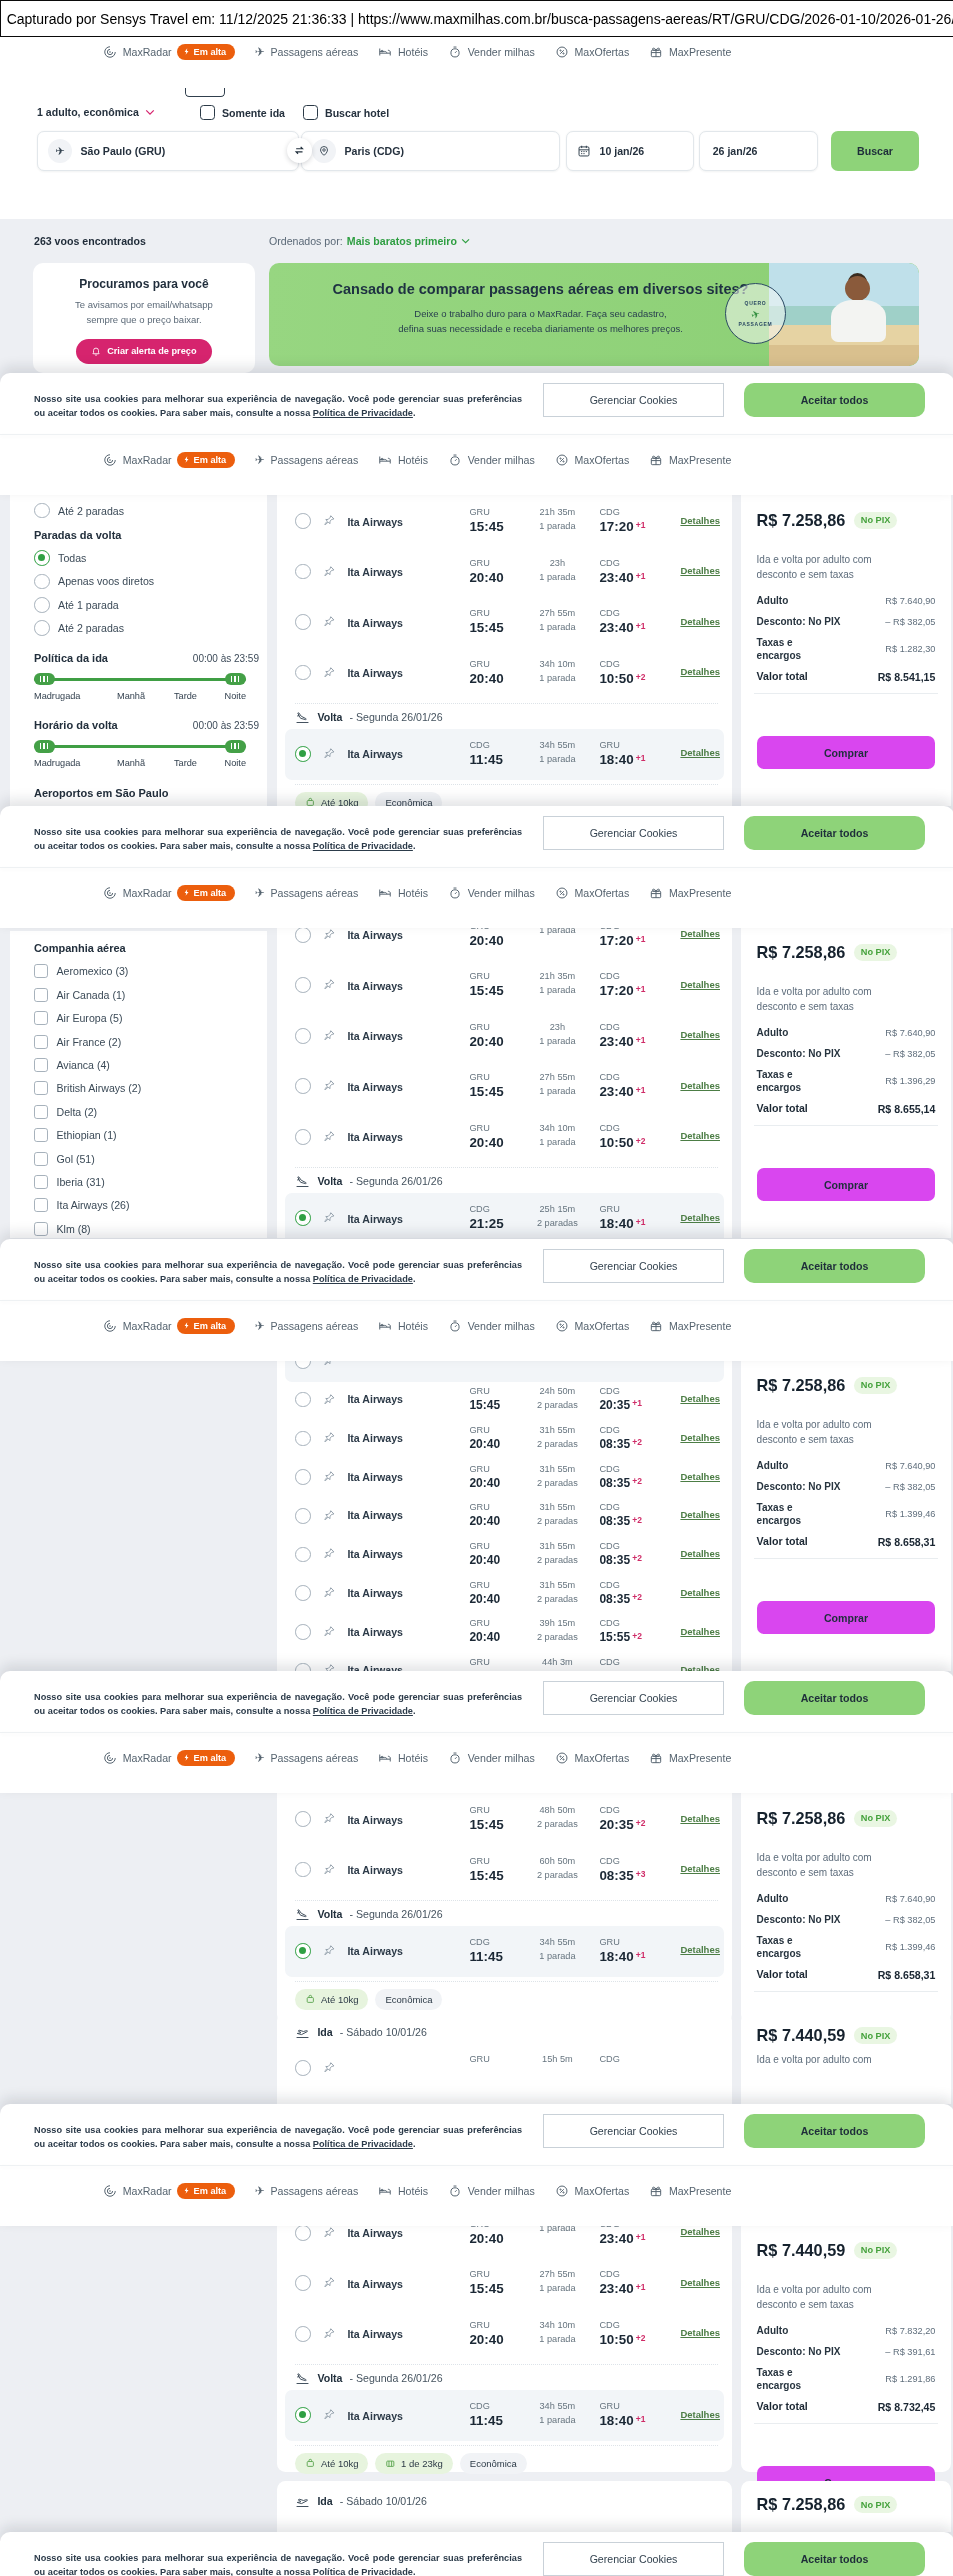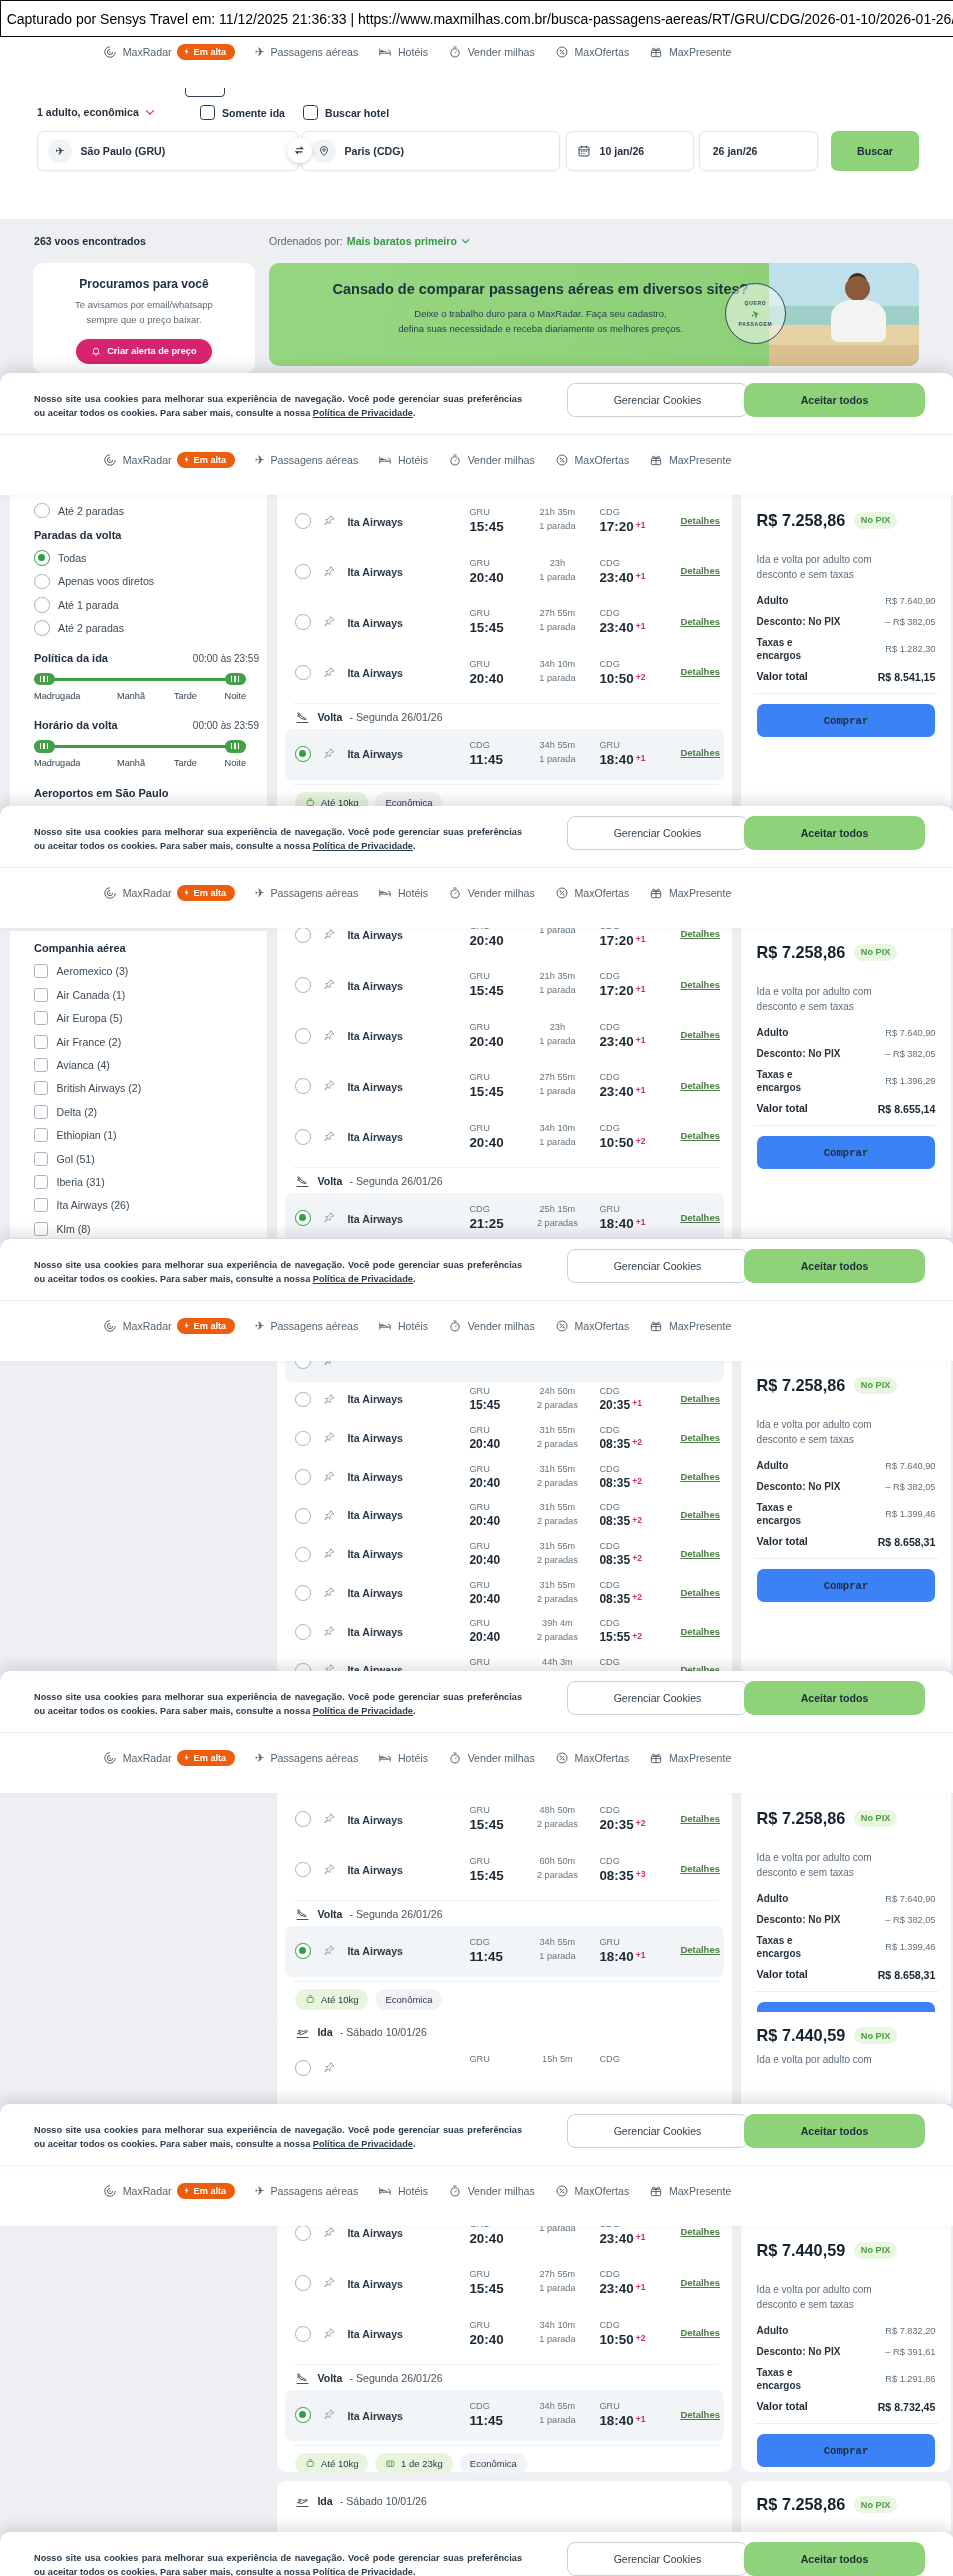--- a/index.html
+++ b/index.html
@@ -58,22 +58,22 @@
   .stamp{position:absolute;right:133px;top:20px;width:61px;height:61px;border-radius:50%;border:1.4px solid #2b4a63;
    background:rgba(244,248,244,.55);display:flex;flex-direction:column;align-items:center;justify-content:center;gap:1.4px;
    font-size:5px;font-weight:700;letter-spacing:0.7px;color:#2b4a63;text-transform:uppercase;text-align:center;}
   .stamp .pl{font-size:10.6px;color:#2f8d3c;transform:rotate(-20deg);}
 
   
   .divider{position:absolute;left:0;right:0;height:122px;background:#fff;z-index:6;border-radius:10px 10px 0 0;
    box-shadow:0 -5.7px 12.7px rgba(16,24,40,.12);overflow:hidden;}
   .ck-text{position:absolute;left:34px;top:11.3px;width:488px;font-size:9.2px;font-weight:700;color:#2c3b4a;line-height:1.5;text-align:justify;}
   .ck-text a{color:#2c3b4a;text-decoration:underline;cursor:pointer;}
-  .ck-manage{position:absolute;left:543px;top:10px;width:181px;height:34px;border-radius:8px;border:1.1px solid #c9d1d8;background:#fff;
-   font-family:inherit;font-size:10.6px;color:#33424f;cursor:pointer;margin-left:24px;}
+  .ck-manage{position:absolute;left:543px;top:10px;width:181px;height:34px;border-radius:0;border:1.1px solid #c9d1d8;background:#fff;
+   font-family:inherit;font-size:10.6px;color:#33424f;cursor:pointer;}
   .ck-accept{position:absolute;left:744px;top:10px;width:181px;height:34px;border-radius:10px;border:none;background:#8ed379;
    font-family:inherit;font-size:10.6px;font-weight:600;color:#1e2d3a;cursor:pointer;}
   .ck-line{position:absolute;left:0;right:0;top:61px;height:0.7px;background:#eef1f3;box-shadow:0 1.4px 3.5px rgba(0,0,0,.05);}
   .divider .nav-slot{position:absolute;left:103px;top:79px;}
 
   
   .slice{position:absolute;left:0;right:0;overflow:hidden;z-index:1;}
   .sidecard{position:absolute;left:10px;width:257px;background:#fff;padding:7px 8px 14px 24px;}
   .rescard{position:absolute;left:277px;width:455px;background:#fff;padding:5.7px 14px 0 18.4px;}
   .pricecard{position:absolute;left:741px;width:210px;background:#fff;padding:15.6px 15.6px 0 15.6px;}
@@ -138,22 +138,22 @@
   .p-top{display:flex;align-items:center;gap:8.5px;}
   .p-amount{font-size:16.3px;font-weight:800;color:#16222e;white-space:nowrap;}
   .p-badge{background:#e9f6e2;color:#44a13b;font-size:9.2px;font-weight:700;padding:3.5px 7px;border-radius:8.5px;}
   .p-desc{margin-top:22px;font-size:10px;color:#5d6c7b;line-height:1.5;width:152px;}
   .p-rows{margin-top:12.7px;}
   .p-row{display:flex;justify-content:space-between;align-items:center;margin-bottom:7.8px;}
   .p-row .lb{font-size:10px;font-weight:700;color:#27343f;width:85px;line-height:1.3;}
   .p-row .vl{font-size:9.2px;color:#5f6e7c;}
   .p-row.total .lb,.p-row.total .vl{font-size:10.6px;font-weight:800;color:#1b2733;}
   .p-div{border-top:0.7px solid #e9edf0;margin:10px -2.8px 10px;}
-  .btn-buy{width:100%;height:33px;border-radius:7px;border:none;background:#3b82f6;font-family:Liberation Mono, monospace;
-   font-size:10.6px;font-weight:700;color:#1f2e3b;cursor:pointer;}
+  .btn-buy{width:100%;height:33px;border-radius:7px;border:none;background:#d946ef;font-family:Liberation Sans, sans-serif;
+   font-size:10.6px;font-weight:700;color:#1f2e3b;cursor:pointer;margin-top:32px;}
 
   
   .offerblock{position:absolute;left:0;right:0;}
   .oh-res{position:absolute;left:277px;width:455px;height:99px;background:#fff;border-radius:8.5px 8.5px 0 0;padding:12.7px 14px 0 18.4px;}
   .oh-price{position:absolute;left:741px;width:210px;height:99px;background:#fff;border-radius:8.5px 8.5px 0 0;padding:14px 15.6px 0 15.6px;}
   .oh-res .shead{margin:0 0 7px;}
   .oh-price .p-desc{margin-top:7px;}
 </style>
 </head>
 <body>
@@ -994,21 +994,21 @@
               <svg width="12.7" height="12.7" viewBox="0 0 24 24" fill="none" stroke="#8b98a5" stroke-width="1.7">
                 <path d="M14.7 3.3l6 6-4 .9-3.4 3.4-.3 4.7-3.2-3.2-5.3 5.3-1.4-1.4 5.3-5.3-3.2-3.2 4.7-.3 3.4-3.4z"></path>
               </svg>
             </div>
     <div class="air">Ita Airways</div>
     <div class="dep">
               <div class="code">GRU</div>
               <div class="time">20:40</div>
             </div>
     <div class="dur">
-              <div class="code">39h 4m</div>
+              <div class="code">39h 15m</div>
               <div class="sub">2 paradas</div>
             </div>
     <div class="arr">
               <div class="code">CDG</div>
               <div class="time"><span>15:55</span><span class="plus">+2</span></div>
             </div>
     <div class="det">Detalhes</div>
   </div>
 
   <div class="frow">

